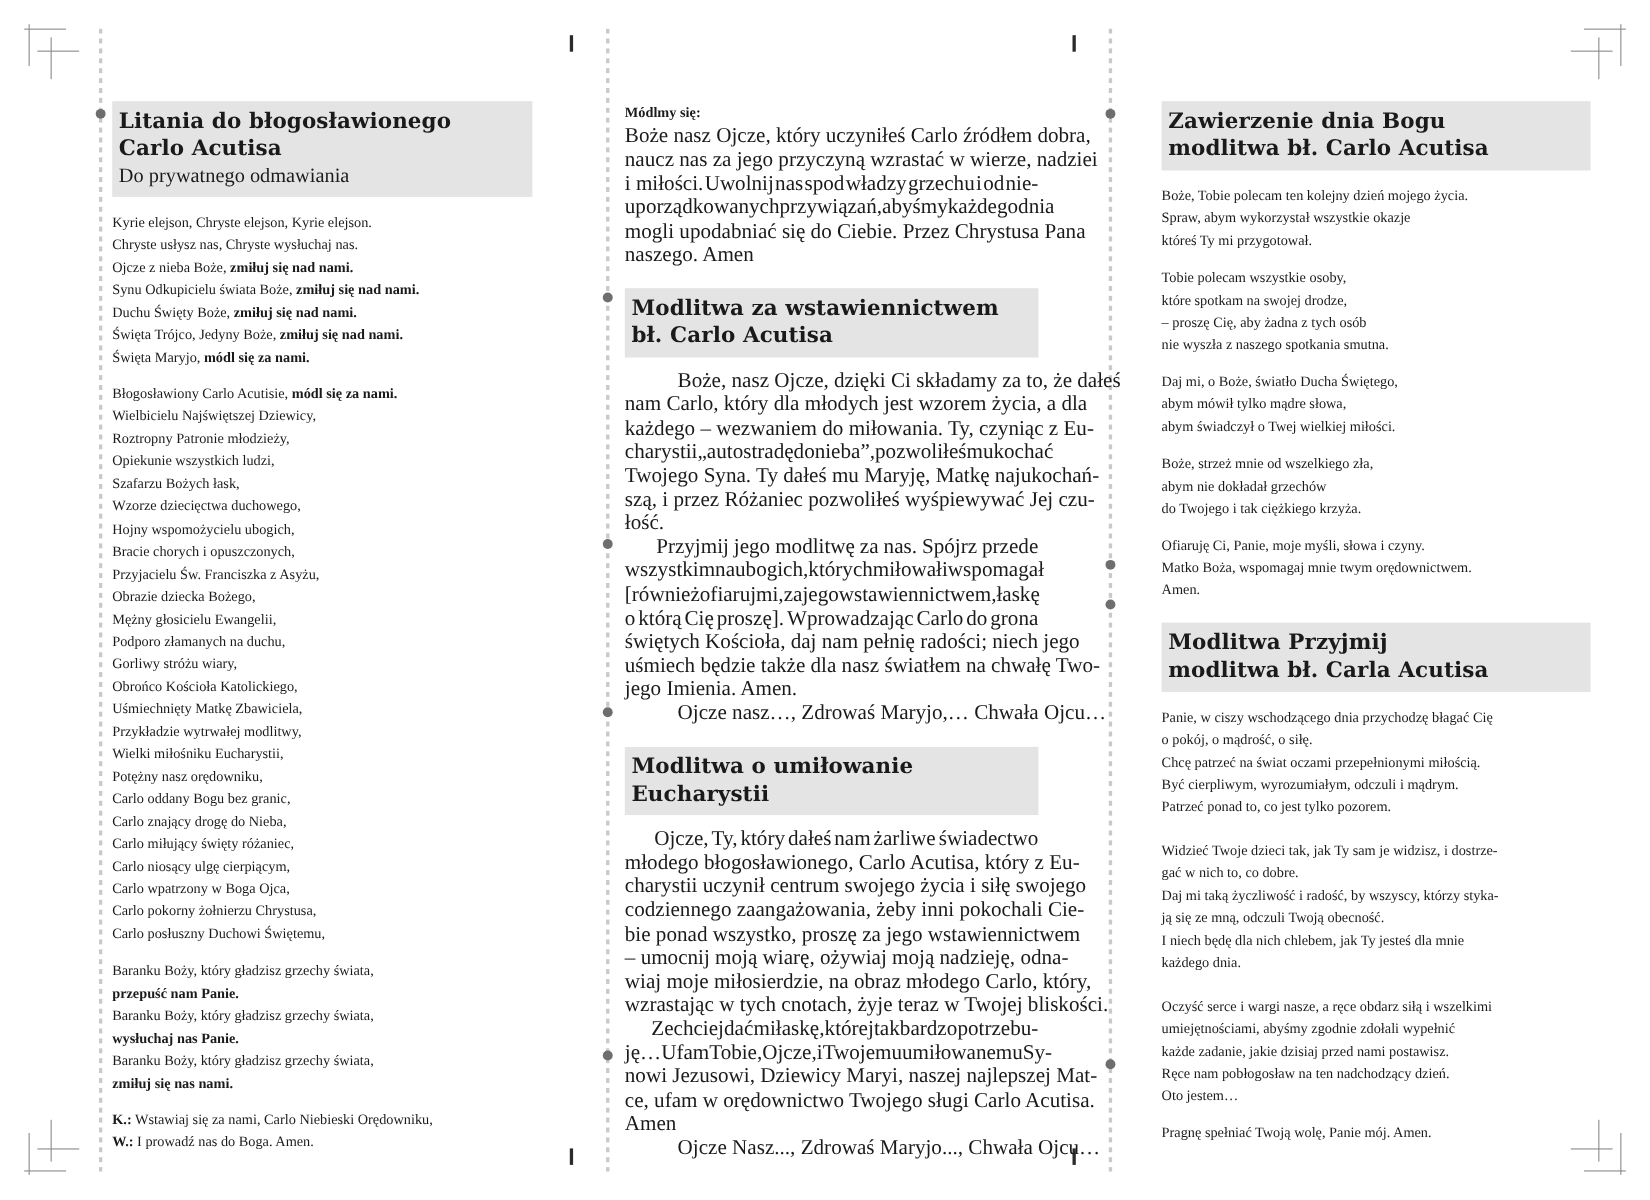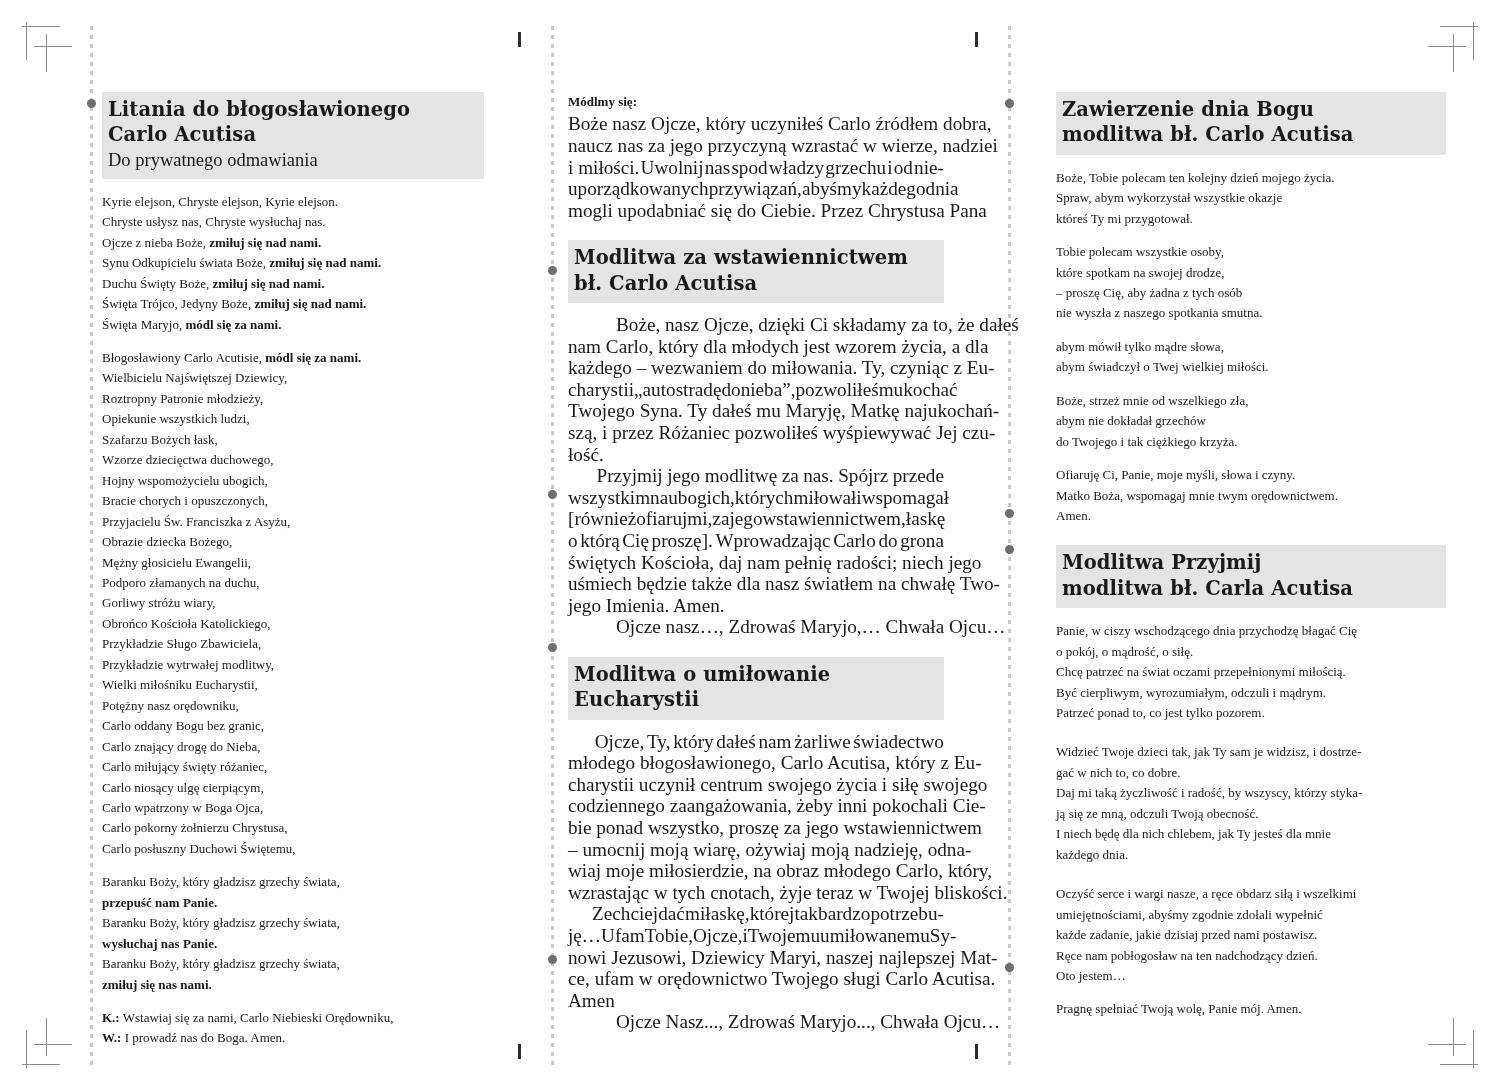--- a/index.html
+++ b/index.html
@@ -187,21 +187,21 @@
       <div class="ln"><span>Szafarzu Bożych łask,</span><b></b></div>
       <div class="ln"><span>Wzorze dziecięctwa duchowego,</span><b></b></div>
       <div class="ln"><span>Hojny wspomożycielu ubogich,</span><b></b></div>
       <div class="ln"><span>Bracie chorych i opuszczonych,</span><b></b></div>
       <div class="ln"><span>Przyjacielu Św. Franciszka z Asyżu,</span><b></b></div>
       <div class="ln"><span>Obrazie dziecka Bożego,</span><b></b></div>
       <div class="ln"><span>Mężny głosicielu Ewangelii,</span><b></b></div>
       <div class="ln"><span>Podporo złamanych na duchu,</span><b></b></div>
       <div class="ln"><span>Gorliwy stróżu wiary,</span><b></b></div>
       <div class="ln"><span>Obrońco Kościoła Katolickiego,</span><b></b></div>
-      <div class="ln"><span>Przykładzie Sługo Zbawiciela,</span><b></b></div>
+      <div class="ln"><span>Uśmiechnięty Matkę Zbawiciela,</span><b></b></div>
       <div class="ln"><span>Przykładzie wytrwałej modlitwy,</span><b></b></div>
       <div class="ln"><span>Wielki miłośniku Eucharystii,</span><b></b></div>
       <div class="ln"><span>Potężny nasz orędowniku,</span><b></b></div>
       <div class="ln"><span>Carlo oddany Bogu bez granic,</span><b></b></div>
       <div class="ln"><span>Carlo znający drogę do Nieba,</span><b></b></div>
       <div class="ln"><span>Carlo miłujący święty różaniec,</span><b></b></div>
       <div class="ln"><span>Carlo niosący ulgę cierpiącym,</span><b></b></div>
       <div class="ln"><span>Carlo wpatrzony w Boga Ojca,</span><b></b></div>
       <div class="ln"><span>Carlo pokorny żołnierzu Chrystusa,</span><b></b></div>
       <div class="ln"><span>Carlo posłuszny Duchowi Świętemu,</span><b></b></div>
@@ -235,20 +235,21 @@
     <div style="margin-top:1px;">
       <div class="jl last"><span>Boże nasz Ojcze, który uczyniłeś Carlo źródłem dobra,</span></div>
       <div class="jl last"><span>naucz nas za jego przyczyną wzrastać w wierze, nadziei</span></div>
       <div class="jl">
         <span>i miłości.</span><span>Uwolnij</span><span>nas</span><span>spod</span><span>władzy</span><span>grzechu</span><span>i</span><span>od</span><span>nie-</span>
       </div>
       <div class="jl">
         <span>uporządkowanych</span><span>przywiązań,</span><span>abyśmy</span><span>każdego</span><span>dnia</span>
       </div>
       <div class="jl last"><span>mogli upodabniać się do Ciebie. Przez Chrystusa Pana</span></div>
+      <div class="jl last"><span>naszego. Amen</span></div>
     </div>
 
     <div class="gap-lg"></div>
 
     <div class="band">
       <span class="l2">Modlitwa za wstawiennictwem</span>
       <span class="l2">bł. Carlo Acutisa</span>
     </div>
 
     <div class="after-band">
@@ -329,20 +330,21 @@
     </div>
     <div class="gap"></div>
     <div class="lines">
       <div class="ln">Tobie polecam wszystkie osoby,</div>
       <div class="ln">które spotkam na swojej drodze,</div>
       <div class="ln">– proszę Cię, aby żadna z tych osób</div>
       <div class="ln">nie wyszła z naszego spotkania smutna.</div>
     </div>
     <div class="gap"></div>
     <div class="lines">
+      <div class="ln">Daj mi, o Boże, światło Ducha Świętego,</div>
       <div class="ln">abym mówił tylko mądre słowa,</div>
       <div class="ln">abym świadczył o Twej wielkiej miłości.</div>
     </div>
     <div class="gap"></div>
     <div class="lines">
       <div class="ln">Boże, strzeż mnie od wszelkiego zła,</div>
       <div class="ln">abym nie dokładał grzechów</div>
       <div class="ln">do Twojego i tak ciężkiego krzyża.</div>
     </div>
     <div class="gap"></div>

